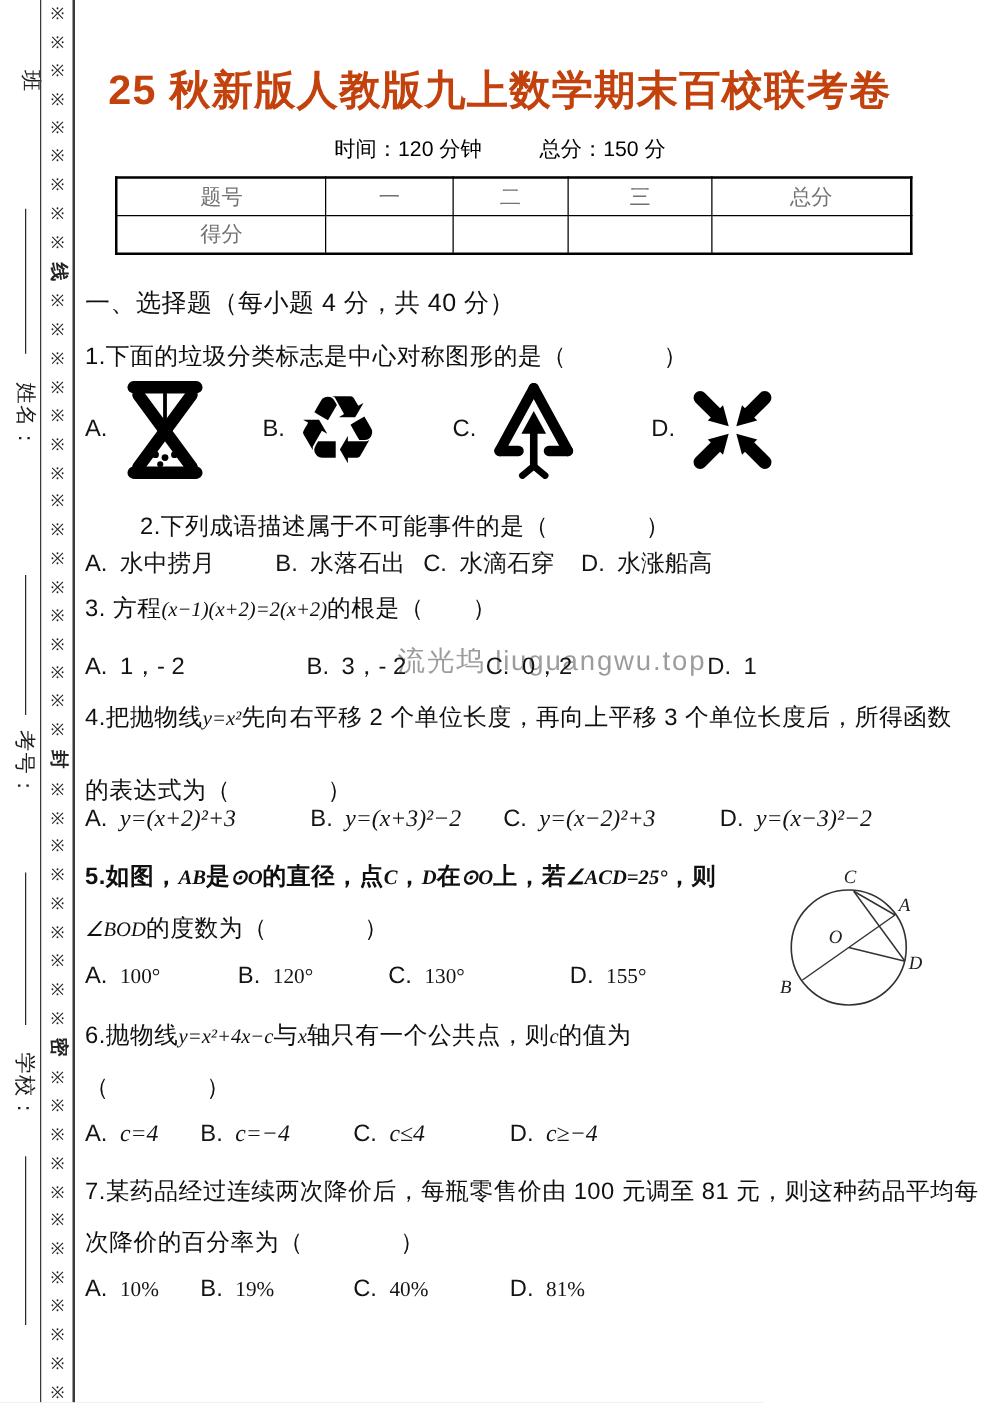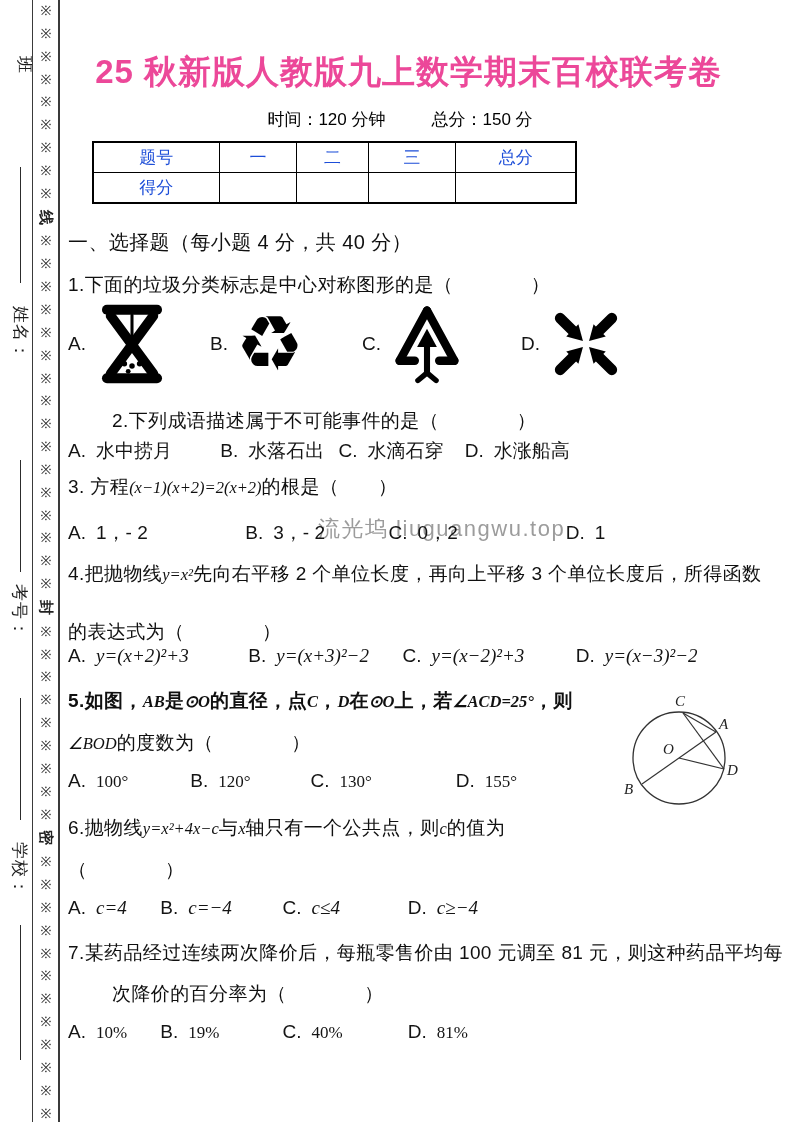--- a/index.html
+++ b/index.html
@@ -19,28 +19,28 @@
   }
   .seal-col span{display:block;}
   .seal-char{font-weight:bold;font-size:15px;transform:rotate(90deg);}
   .side-label{
     position:absolute;transform-origin:0 0;transform:rotate(90deg);
     white-space:nowrap;font-size:17px;color:#1c1c1c;letter-spacing:1px;
   }
   .fill-line{position:absolute;left:20px;width:1px;background:#2c2c2c;}
   
   .title{
-    position:absolute;left:78px;top:50px;width:644px;text-align:right;
-    font-size:33px;font-weight:bold;letter-spacing:1px;white-space:nowrap;color:#ec4899;
+    position:absolute;left:78px;top:50px;width:644px;text-align:center;
+    font-size:33px;font-weight:bold;letter-spacing:1px;white-space:nowrap;color:#c2410c;
   }
   .meta{position:absolute;left:78px;top:108px;width:644px;text-align:center;font-size:17px;color:#000;}
   .meta .gap{display:inline-block;width:46px;}
   table.score{
-    position:absolute;left:92px;top:141px;width:485px;height:58px;
-    border-collapse:collapse;font-size:17px;color:#1d4ed8;
+    position:absolute;left:92px;top:141px;width:638px;height:58px;
+    border-collapse:collapse;font-size:17px;color:#737373;
   }
   table.score td{border:1px solid #000;text-align:center;padding:0;height:29px;}
   table.score{border:2px solid #000;}
   
   .line{position:absolute;left:68px;white-space:nowrap;font-size:19px;letter-spacing:0.4px;color:#101010;z-index:2;}
   .sec{font-size:20px;}
   .math{font-family:"Liberation Serif",serif;font-style:italic;font-size:16.5px;letter-spacing:0;}
   .opts{position:absolute;left:68px;white-space:nowrap;font-size:19px;z-index:2;}
   .opt{display:inline-flex;align-items:baseline;}
   .opt .lab{margin-right:10px;}
@@ -325,21 +325,21 @@
         <span class="lab">C.</span>
         <span class="mtext">c≤4</span>
       </span>
     <span class="opt">
         <span class="lab">D.</span>
         <span class="mtext">c≥−4</span>
       </span>
   </div>
 
   <div class="line" style="top:940px;">7.某药品经过连续两次降价后，每瓶零售价由 100 元调至 81 元，则这种药品平均每</div>
-  <div class="line" style="top:981px;margin-left:44px;">次降价的百分率为（　　　　）</div>
+  <div class="line" style="top:981px;">次降价的百分率为（　　　　）</div>
   <div class="opts" style="top:1021px;">
     <span class="opt" style="width:87px;">
         <span class="lab">A.</span>
         <span class="mnum">10%</span>
       </span>
     <span class="opt" style="width:117px;">
         <span class="lab">B.</span>
         <span class="mnum">19%</span>
       </span>
     <span class="opt" style="width:120px;">

